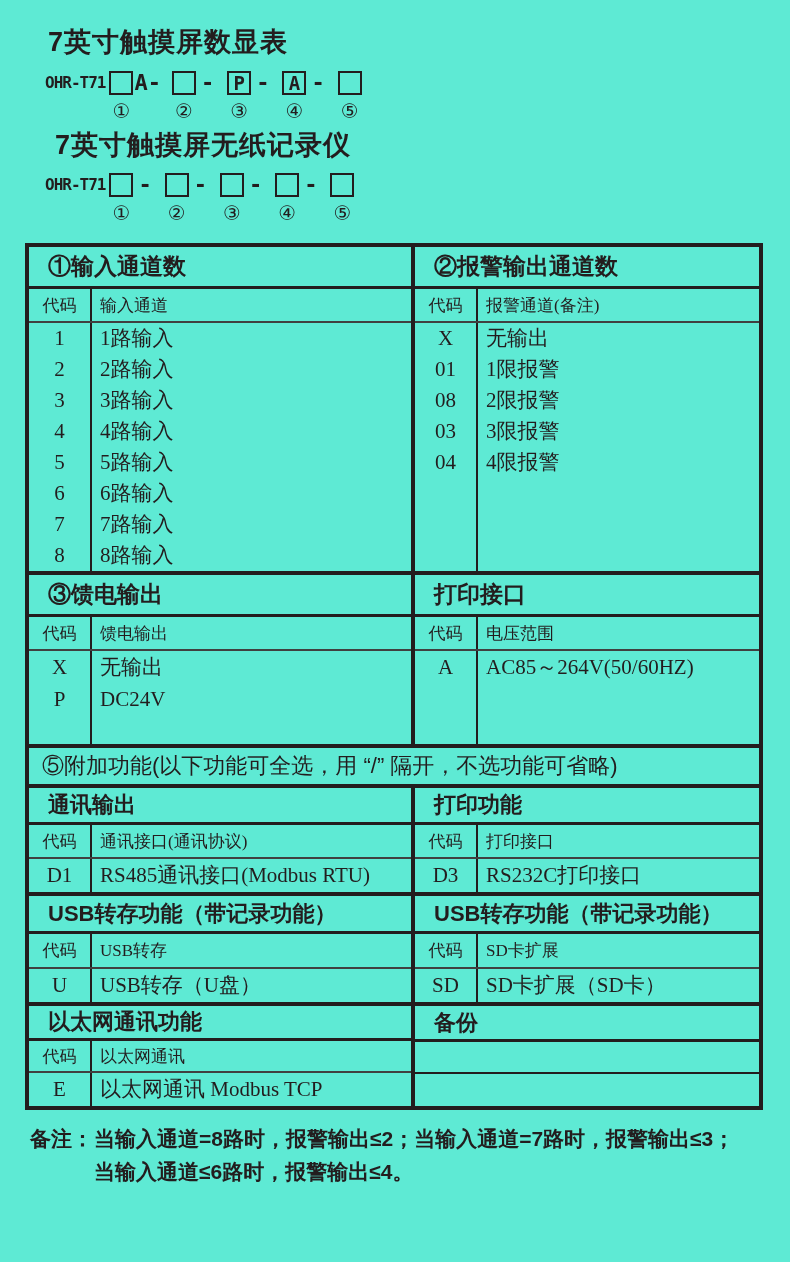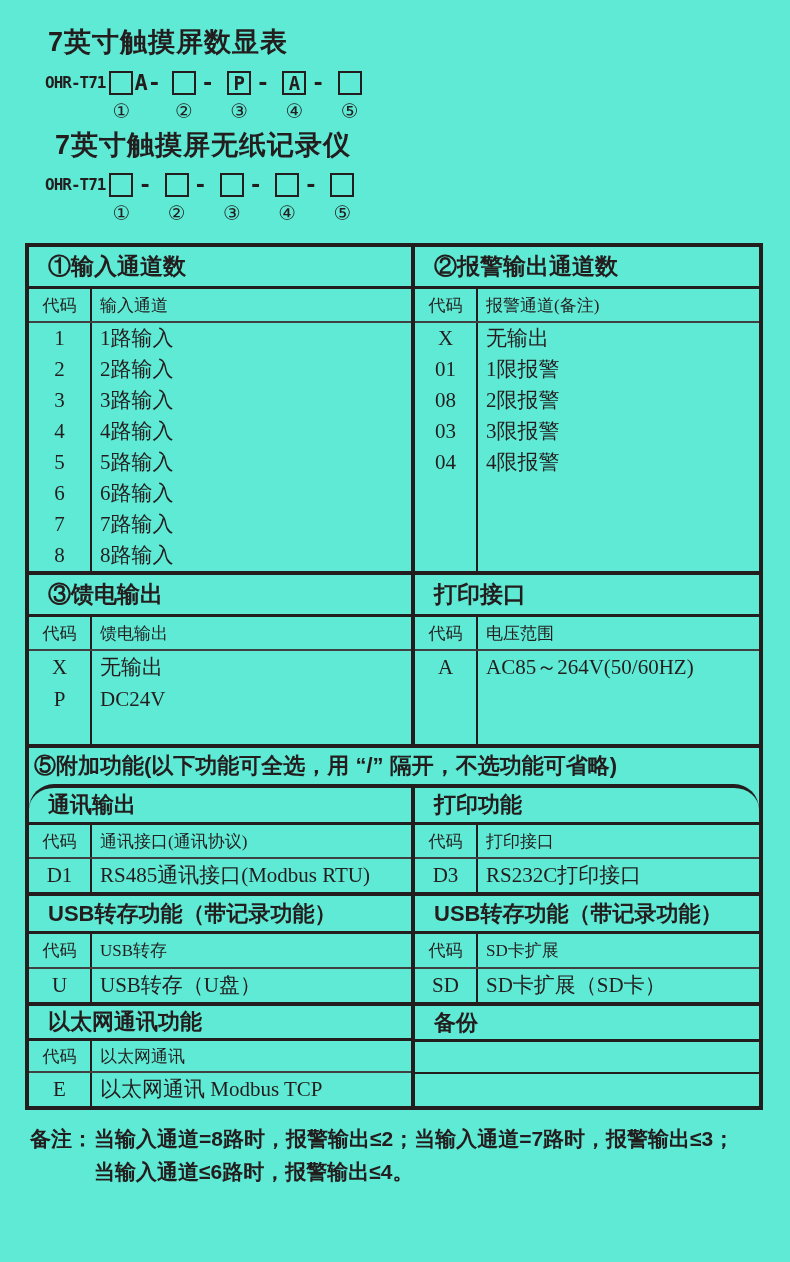--- a/index.html
+++ b/index.html
@@ -66,21 +66,21 @@
     left: 25px; top: 243px;
     width: 738px; height: 867px;
     border: 4px solid #231d1e;
     display: flex; flex-direction: column;
   }
   .block { display: flex; width: 100%; border-top: 4px solid #231d1e; }
   .block.first { border-top: none; }
   .b-a { height: 330px; }
   .b-b { height: 184px; justify-content: flex-end; }
   .b-c { height: 40px; display: block; }
-  .b-d { height: 110px; border-radius: 25px; }
+  .b-d { height: 110px; }
   .b-e { height: 115px; }
   .b-f { height: 104px; }
 
   .half { display: flex; flex-direction: column; }
   .half-l { width: 386px; border-right: 4px solid #231d1e; }
   .half-r { flex: 1; }
 
   .sec-h {
     font-weight: bold;
     font-size: 23px;
@@ -128,22 +128,22 @@
   .data .codes div { text-align: center; }
   .data .descs div { padding-left: 8px; }
   .b-a .data .codes div, .b-a .data .descs div { height: 31px; line-height: 31px; }
   .b-b .data .codes div, .b-b .data .descs div { height: 32px; line-height: 32px; }
   .b-d .data .codes div, .b-d .data .descs div,
   .b-e .data .codes div, .b-e .data .descs div,
   .b-f .data .codes div, .b-f .data .descs div { height: 33px; line-height: 33px; }
 
   .full-h {
     width: 100%; height: 48px;
-    font-weight: bold; font-size: 22px;
-    line-height: 36px; padding-left: 5px;
+    font-weight: normal; font-size: 22px;
+    line-height: 36px; padding-left: 13px;
     white-space: nowrap;
   }
   .sub-empty { height: 32px; border-bottom: 2px solid #231d1e; }
   .data-empty { flex: 1; }
 
   
   .note {
     position: absolute;
     left: 30px; top: 1122px; width: 745px;
     display: flex;

